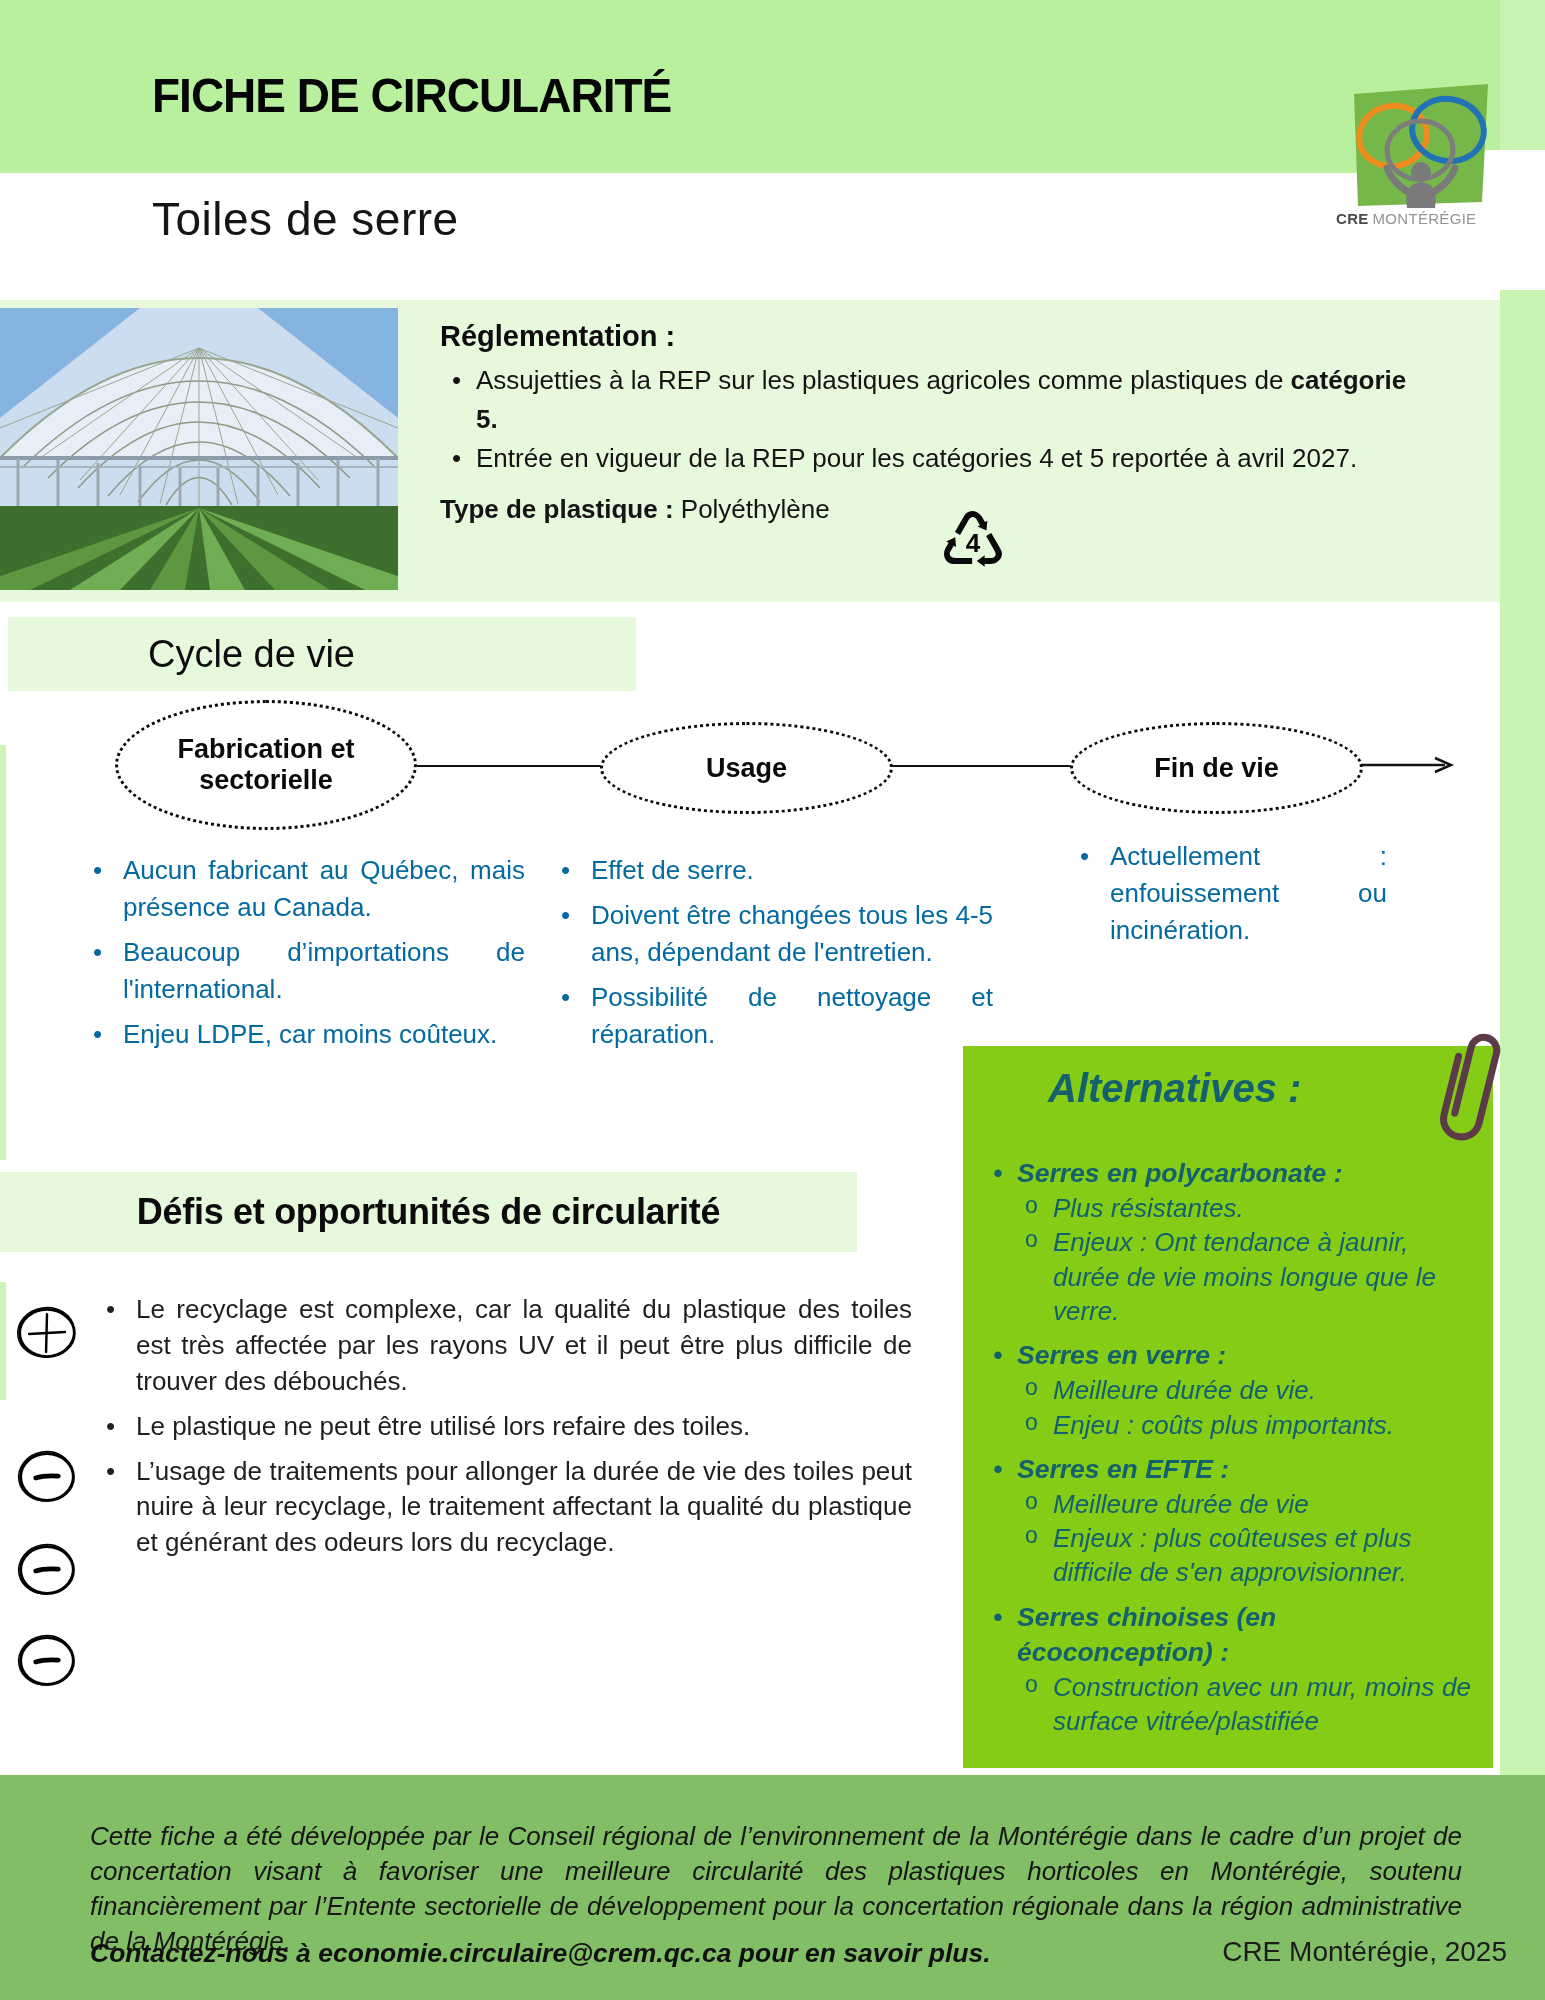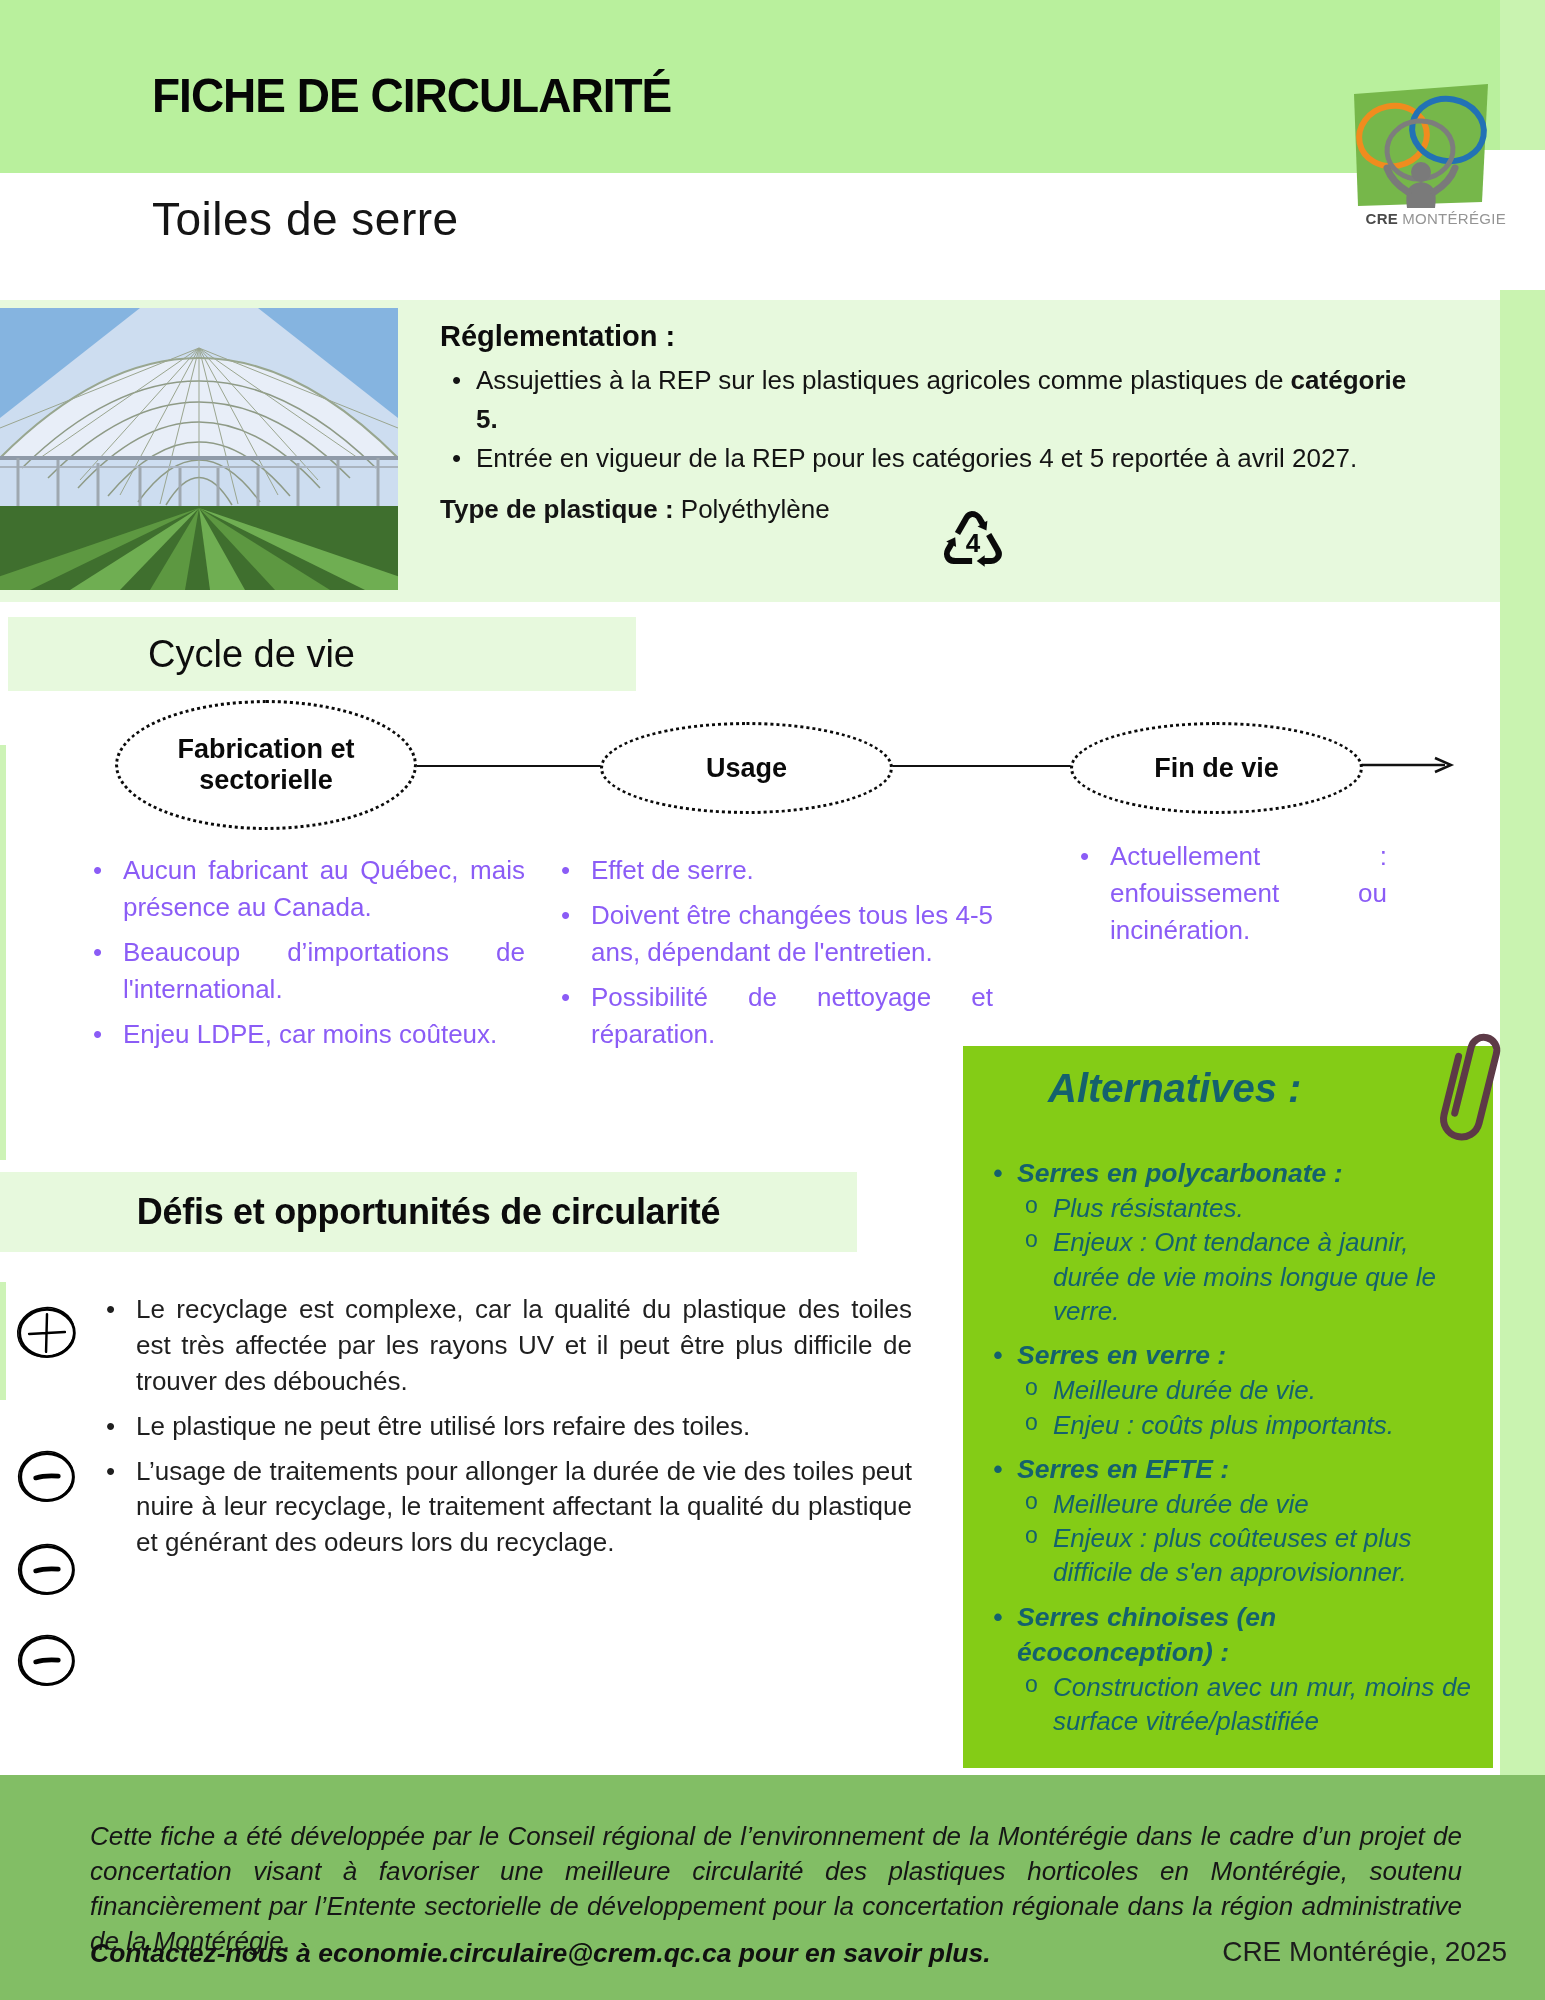--- a/index.html
+++ b/index.html
@@ -10,21 +10,21 @@
   
   .right-strip{left:1500px;top:0;width:45px;height:1775px;background:#c9f3b0;z-index:2;}
   .header-band{left:0;top:0;width:1545px;height:173px;background:#b9f09d;z-index:1;}
   .white-band{left:0;top:173px;width:1500px;height:115px;background:#ffffff;z-index:1;}
   .fiche-title{left:152px;top:66px;z-index:2;font-size:46px;font-weight:800;letter-spacing:-1px;color:#060606;transform:scaleY(1.06);transform-origin:left top;}
   .doc-subtitle{left:152px;top:192px;z-index:2;font-size:46px;font-weight:400;color:#151515;letter-spacing:0.5px;}
 
   
   .logo-patch{left:1386px;top:150px;width:159px;height:140px;background:#ffffff;border-top-left-radius:62px;z-index:3;}
   .logo-wrap{left:1336px;top:80px;width:170px;height:160px;z-index:4;}
-  .logo-caption{position:absolute;left:0;top:130px;width:170px;text-align:right;font-size:15px;letter-spacing:0.3px;white-space:nowrap;}
+  .logo-caption{position:absolute;left:0;top:130px;width:170px;text-align:left;font-size:15px;letter-spacing:0.3px;white-space:nowrap;}
   .logo-caption .b{font-weight:800;color:#4a4a4a;}
   .logo-caption .r{font-weight:400;color:#949494;margin-left:4px;}
 
   
   .reg-box{left:0;top:300px;width:1500px;height:302px;background:#e7f9dd;z-index:1;}
   .photo{left:0;top:308px;width:398px;height:282px;z-index:2;}
   .reg-content{left:440px;top:320px;width:990px;z-index:2;}
   .reg-heading{font-size:29px;font-weight:700;margin:0 0 8px 0;color:#0c0c0c;}
   .reg-list{margin:0;padding:0;list-style:none;}
   .reg-list li{position:relative;padding-left:36px;font-size:26px;line-height:1.5;color:#141414;}
@@ -43,21 +43,21 @@
   .oval1{left:115px;top:700px;width:302px;height:130px;}
   .oval2{left:600px;top:722px;width:293px;height:92px;}
   .oval3{left:1070px;top:722px;width:293px;height:92px;}
   .conn{height:0;border-top:2.5px solid #111;z-index:1;}
   .conn1{left:417px;top:765px;width:185px;}
   .conn2{left:891px;top:765px;width:181px;}
   .conn-arrow{left:1361px;top:756px;z-index:1;}
 
   .col{z-index:2;}
   .col ul{margin:0;padding:0;list-style:none;}
-  .col li{position:relative;padding-left:38px;font-size:26px;line-height:1.42;text-align:justify;margin-bottom:8px;color:#8b5cf6;}
+  .col li{position:relative;padding-left:38px;font-size:26px;line-height:1.42;text-align:justify;margin-bottom:8px;color:#0369a1;}
   .col li::before{content:"•";position:absolute;left:8px;top:0;}
   .col1{left:85px;top:852px;width:440px;}
   .col2{left:553px;top:852px;width:440px;}
   .col3{left:1072px;top:838px;width:315px;}
 
   
   .defis-box{left:0;top:1172px;width:857px;height:80px;background:#e7f9dd;z-index:1;}
   .defis-title{position:absolute;left:0;top:0;width:100%;text-align:center;line-height:80px;font-size:36px;font-weight:600;letter-spacing:-0.3px;color:#0c0c0c;border-radius:21px;}
   .edge-a{left:0;top:745px;width:6px;height:415px;background:#cdf3b6;z-index:0;}
   .edge-b{left:0;top:1282px;width:6px;height:118px;background:#cdf3b6;z-index:0;}

